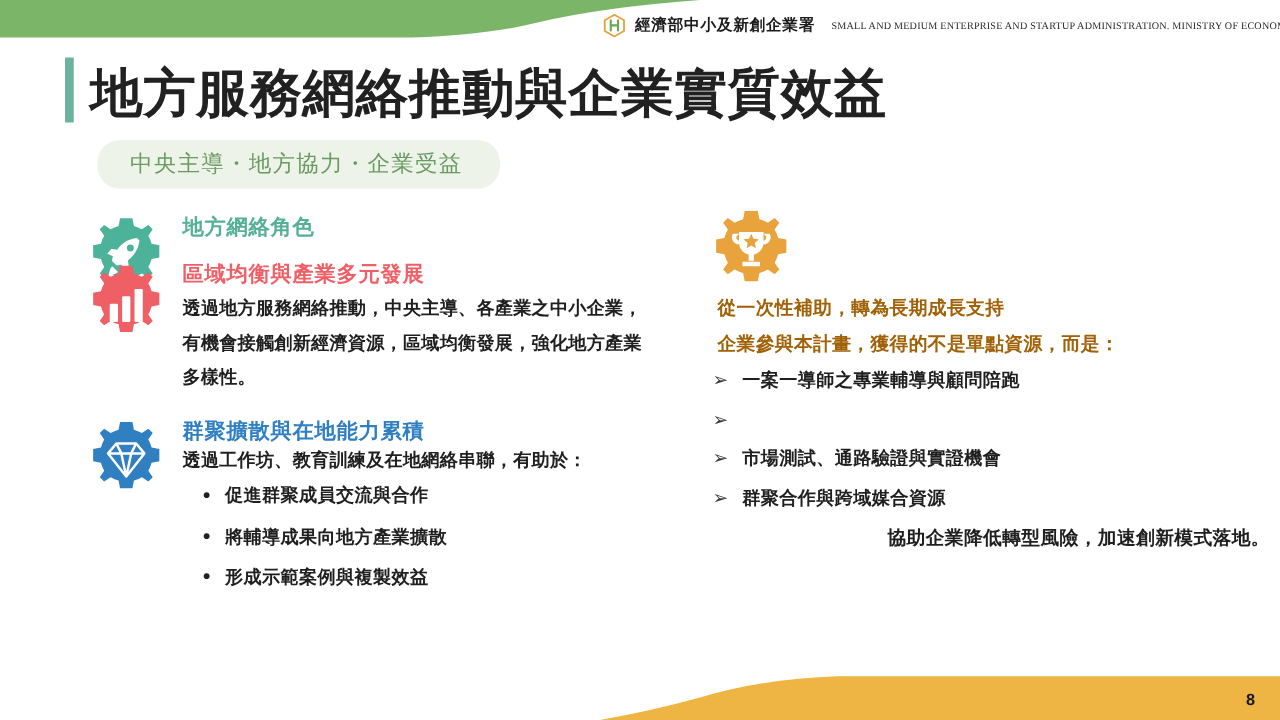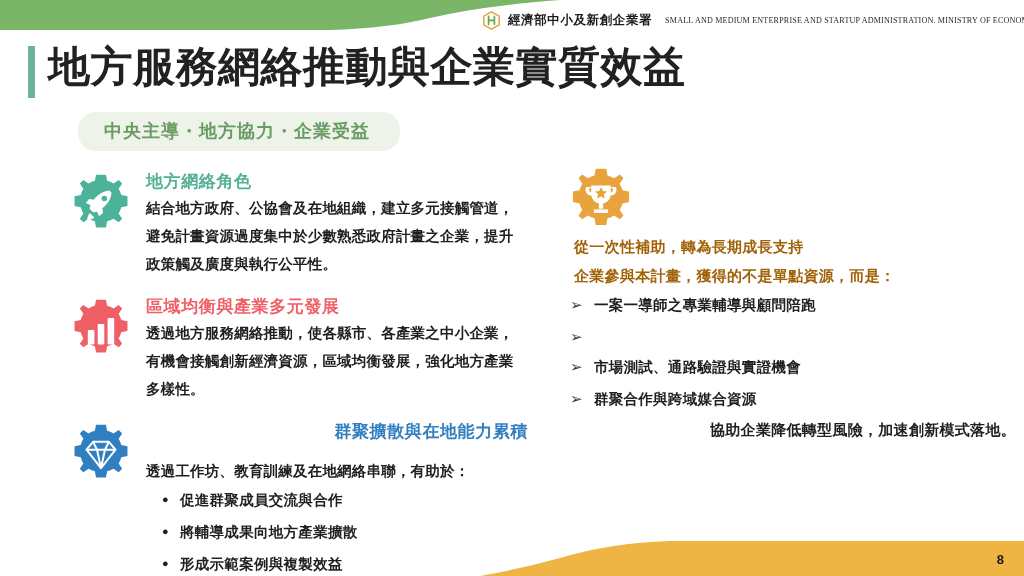--- a/index.html
+++ b/index.html
@@ -67,24 +67,24 @@
     font-size: 8.1px;
     color: #2a2a2a;
     letter-spacing: 0.18px;
     margin-left: 13px;
     white-space: nowrap;
   }
 
   
   .title-wrap {
     position: absolute;
-    left: 28px;
+    left: 52px;
     top: 44px;
     display: flex;
-    align-items: flex-start;
+    align-items: flex-end;
   }
   .title-bar {
     width: 7px;
     height: 52px;
     background: #6cb39f;
     margin-right: 13px;
     margin-top: 2px;
     flex: 0 0 7px;
   }
   .title-text {
@@ -99,21 +99,20 @@
     position: absolute;
     left: 78px;
     top: 112px;
     background: #eef3ea;
     border-radius: 18px;
     padding: 7px 30px 8px 26px;
     font-size: 18px;
     color: #6a9b62;
     letter-spacing: 1px;
     white-space: nowrap;
-    font-weight: bold;
   }
 
   
   .col-left {
     position: absolute;
     left: 68px;
     top: 166px;
     width: 460px;
   }
   .col-right {
@@ -151,21 +150,21 @@
     line-height: 1.92;
     letter-spacing: 0.2px;
   }
 
   
   .h-teal   { color: #55b096; }
   .h-red    { color: #ef5f66; }
   .h-blue   { color: #2f7fc1; }
 
   
-  .block-3 .block-heading { margin-bottom: 16px; text-align: right; }
+  .block-3 .block-heading { margin-bottom: 0px; }
 
   ul.dot-list, ul.arrow-list {
     list-style: none;
     margin: 4px 0 0 0;
     padding: 0;
   }
   ul.dot-list li, ul.arrow-list li {
     font-size: 14.5px;
     font-weight: bold;
     color: #1f1f1f;
@@ -274,38 +273,37 @@
           <path fill="#4cb39a" d="M50 4 l7.5 0 1.8 9.4 a38 38 0 0 1 9.6 4 l7.9-5.4 5.3 5.3 -5.4 7.9 a38 38 0 0 1 4 9.6 l9.4 1.8 0 7.5 0 7.5 -9.4 1.8 a38 38 0 0 1 -4 9.6 l5.4 7.9 -5.3 5.3 -7.9-5.4 a38 38 0 0 1 -9.6 4 l-1.8 9.4 -7.5 0 -7.5 0 -1.8-9.4 a38 38 0 0 1 -9.6-4 l-7.9 5.4 -5.3-5.3 5.4-7.9 a38 38 0 0 1 -4-9.6 l-9.4-1.8 0-7.5 0-7.5 9.4-1.8 a38 38 0 0 1 4-9.6 l-5.4-7.9 5.3-5.3 7.9 5.4 a38 38 0 0 1 9.6-4 l1.8-9.4 z"></path>
           <g fill="#ffffff">
             <path d="M63 28 c-10 1 -18 6 -24 14 l-7 -1 -5 6 7 3 c-1 2 -1 4 -1 6 l5 5 c2 0 4 0 6 -1 l3 7 6 -5 -1 -7 c8 -6 13 -14 14 -24 z"></path>
             <circle cx="55" cy="40" r="4.2" fill="#4cb39a"></circle>
             <path d="M33 62 c-3 3 -4 8 -4 11 3 0 8 -1 11 -4 z"></path>
           </g>
         </svg>
       </div>
       <div class="block-body">
         <div class="block-heading h-teal">地方網絡角色</div>
-        <div class="para">結合地方政府、公協會及在地組織，建立多元接觸管道，避免計畫資源過度集中於少數熟悉政府計畫之企業，提升政策觸及廣度與執行公平性。</div>
       </div>
     </div>
 
     <div class="block block-2" style="margin-top:18px;">
       <div class="block-icon">
         <svg width="66" height="66" viewBox="0 0 100 100" xmlns="http://www.w3.org/2000/svg">
           <path fill="#ef5f66" d="M50 4 l7.5 0 1.8 9.4 a38 38 0 0 1 9.6 4 l7.9-5.4 5.3 5.3 -5.4 7.9 a38 38 0 0 1 4 9.6 l9.4 1.8 0 7.5 0 7.5 -9.4 1.8 a38 38 0 0 1 -4 9.6 l5.4 7.9 -5.3 5.3 -7.9-5.4 a38 38 0 0 1 -9.6 4 l-1.8 9.4 -7.5 0 -7.5 0 -1.8-9.4 a38 38 0 0 1 -9.6-4 l-7.9 5.4 -5.3-5.3 5.4-7.9 a38 38 0 0 1 -4-9.6 l-9.4-1.8 0-7.5 0-7.5 9.4-1.8 a38 38 0 0 1 4-9.6 l-5.4-7.9 5.3-5.3 7.9 5.4 a38 38 0 0 1 9.6-4 l1.8-9.4 z"></path>
           <g fill="#ffffff">
             <rect x="30" y="50" width="10" height="22" rx="1.5"></rect>
             <rect x="45" y="41" width="10" height="31" rx="1.5"></rect>
             <rect x="60" y="32" width="10" height="40" rx="1.5"></rect>
           </g>
         </svg>
       </div>
       <div class="block-body">
         <div class="block-heading h-red">區域均衡與產業多元發展</div>
-        <div class="para">透過地方服務網絡推動，使各縣市、各產業之中小企業，有機會接觸創新經濟資源，區域均衡發展，強化地方產業多樣性。</div>
+        <div class="para">透過地方服務網絡推動，中央主導、各產業之中小企業，有機會接觸創新經濟資源，區域均衡發展，強化地方產業多樣性。</div>
       </div>
     </div>
 
     <div class="block block-3" style="margin-top:18px;">
       <div class="block-icon">
         <svg width="66" height="66" viewBox="0 0 100 100" xmlns="http://www.w3.org/2000/svg">
           <path fill="#2f7fc1" d="M50 4 l7.5 0 1.8 9.4 a38 38 0 0 1 9.6 4 l7.9-5.4 5.3 5.3 -5.4 7.9 a38 38 0 0 1 4 9.6 l9.4 1.8 0 7.5 0 7.5 -9.4 1.8 a38 38 0 0 1 -4 9.6 l5.4 7.9 -5.3 5.3 -7.9-5.4 a38 38 0 0 1 -9.6 4 l-1.8 9.4 -7.5 0 -7.5 0 -1.8-9.4 a38 38 0 0 1 -9.6-4 l-7.9 5.4 -5.3-5.3 5.4-7.9 a38 38 0 0 1 -4-9.6 l-9.4-1.8 0-7.5 0-7.5 9.4-1.8 a38 38 0 0 1 4-9.6 l-5.4-7.9 5.3-5.3 7.9 5.4 a38 38 0 0 1 9.6-4 l1.8-9.4 z"></path>
           <g stroke="#ffffff" stroke-width="3" fill="none" stroke-linejoin="round">
             <path d="M28 42 L38 30 L62 30 L72 42 L50 70 Z"></path>
             <path d="M28 42 L72 42 M38 30 L44 42 L50 70 M62 30 L56 42 L50 70"></path>

